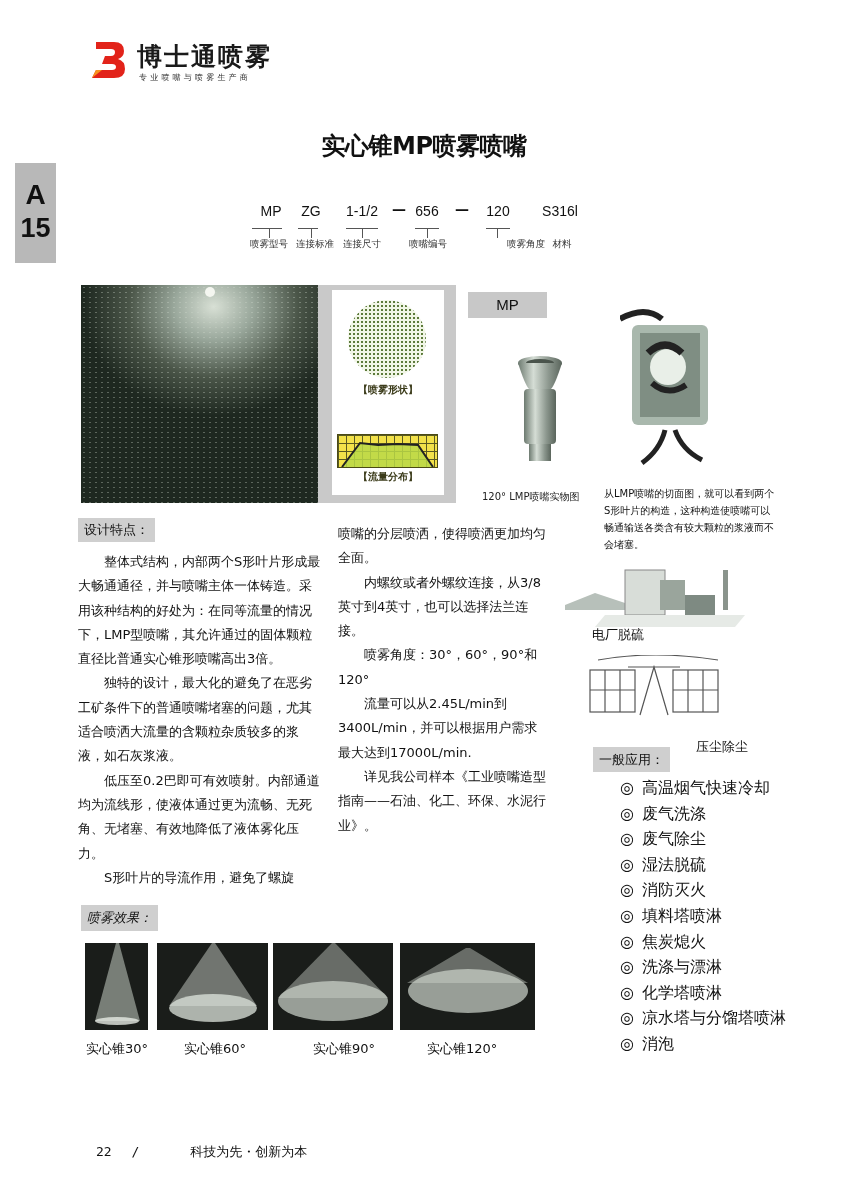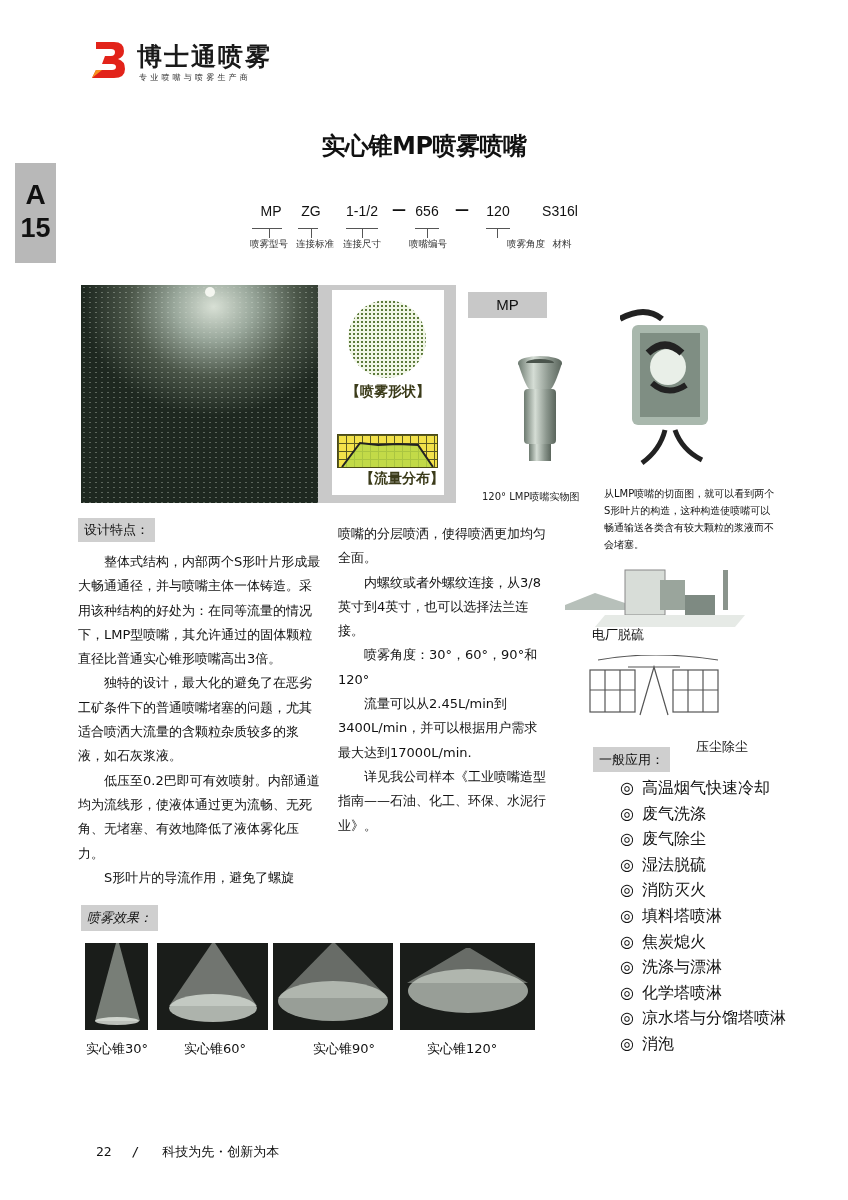--- a/index.html
+++ b/index.html
@@ -21,21 +21,21 @@
   .code-tick{top:228px;width:1px;height:10px;background:#555;}
   .code-lbl{top:238px;font-size:9.5px;color:#333;text-align:center;}
   .dash{top:201px;font-size:14px;font-weight:bold;}
   
   .spray-photo{left:81px;top:285px;width:237px;height:218px;background:radial-gradient(ellipse 55% 50% at 56% 10%,#d8e0d5 0%,#9aa89c 30%,#4a5548 65%,#1e2820 100%);}
   .spray-photo .noz{position:absolute;left:124px;top:2px;width:10px;height:10px;border-radius:50%;background:#f4f6f0;}
   .spray-photo .speck{position:absolute;inset:0;background-image:radial-gradient(#cfd8cc 0.7px,transparent 1px);background-size:6px 5px;opacity:.35;}
   .grey-frame{left:318px;top:285px;width:138px;height:218px;background:#c9c9c9;}
   .shape-panel{left:332px;top:290px;width:112px;height:205px;background:#fff;}
   .dot-circle{left:348px;top:300px;width:78px;height:78px;border-radius:50%;background-color:#f1f6e6;background-image:radial-gradient(#5c7a3a 0.8px,transparent 1.1px);background-size:4px 4px;}
-  .panel-cap{font-size:14px;font-weight:bold;color:#3b3b1a;text-align:center;width:112px;left:332px;}
+  .panel-cap{font-size:10px;font-weight:bold;color:#3b3b1a;text-align:center;width:112px;left:332px;}
   .dist-chart{left:337px;top:434px;width:99px;height:32px;background:#f3e24a;background-image:linear-gradient(#5a5a20 1px,transparent 1px),linear-gradient(90deg,#5a5a20 1px,transparent 1px);background-size:8px 8px;border:1px solid #4a4a15;}
   .mp-box{left:468px;top:292px;width:79px;height:26px;background:#c8c8c8;text-align:center;font-size:15px;line-height:26px;font-family:"Liberation Sans",sans-serif;}
   .nozzle{left:515px;top:355px;width:50px;height:110px;}
   .cap-small{font-size:10px;color:#222;}
   .cut-view{left:620px;top:305px;width:100px;height:165px;}
   .cut-note{left:604px;top:485px;width:175px;font-size:10px;line-height:17px;color:#111;}
   
   .sec-label{background:#cfcfcf;font-size:13px;padding:0 6px;height:24px;line-height:24px;}
   
   .col{font-size:13px;line-height:24.3px;color:#111;}
@@ -46,21 +46,21 @@
   .app-list .row{white-space:nowrap;}
   .app-list .bullet{display:inline-block;width:22px;}
   
   .plant{position:absolute;}
   
   .eff{top:943px;height:87px;background:#1a1d1a;overflow:hidden;}
   .eff svg{width:100%;height:100%;display:block;}
   .eff-cap{top:1040px;font-size:13px;}
   
   .footer{left:96px;top:1143px;font-size:13px;font-family:"DejaVu Sans Mono",monospace;}
-  .footer .slogan{font-family:"DejaVu Sans",sans-serif;margin-left:15px;}
+  .footer .slogan{font-family:"DejaVu Sans",sans-serif;margin-left:43px;}
 </style>
 </head>
 <body>
 
 <svg class="abs logo-mark" viewBox="0 0 40 40">
   <path d="M8 2 H26 Q36 2 36 11 Q36 17 30 19 Q37 21 37 29 Q37 38 26 38 H4 L8 30 H24 Q28 30 28 27 Q28 24 24 24 H14 L17 16 H23 Q27 16 27 12 Q27 9 23 9 H8 Z" fill="#e2231a"></path>
   <path d="M4 38 L8 30 L14 30 Z" fill="#f7931e"></path>
 </svg>
 <div class="abs logo-name">博士通喷雾</div>
 <div class="abs logo-sub">专业喷嘴与喷雾生产商</div>
@@ -108,21 +108,21 @@
 <div class="abs grey-frame"></div>
 <div class="abs shape-panel"></div>
 <div class="abs dot-circle"></div>
 <div class="abs panel-cap" style="top:383px;">【喷雾形状】</div>
 <div class="abs dist-chart">
   <svg width="99" height="32" viewBox="0 0 99 32" style="position:absolute;left:0;top:0;">
     <polygon points="4,32 22,8 40,10 60,9 80,10 95,32" fill="#b8d848" opacity="0.85"></polygon>
     <polyline points="4,32 22,8 40,10 60,9 80,10 95,32" fill="none" stroke="#222" stroke-width="2"></polyline>
   </svg>
 </div>
-<div class="abs panel-cap" style="top:470px;text-align:right;">【流量分布】</div>
+<div class="abs panel-cap" style="top:470px;">【流量分布】</div>
 
 <div class="abs mp-box">MP</div>
 <svg class="abs nozzle" viewBox="0 0 50 110">
   <defs>
       <linearGradient id="mg" x1="0" x2="1">
         <stop offset="0" stop-color="#6d7a70"></stop>
         <stop offset=".35" stop-color="#d5ddd5"></stop>
         <stop offset=".7" stop-color="#8c978e"></stop>
         <stop offset="1" stop-color="#5a655c"></stop>
       </linearGradient>

